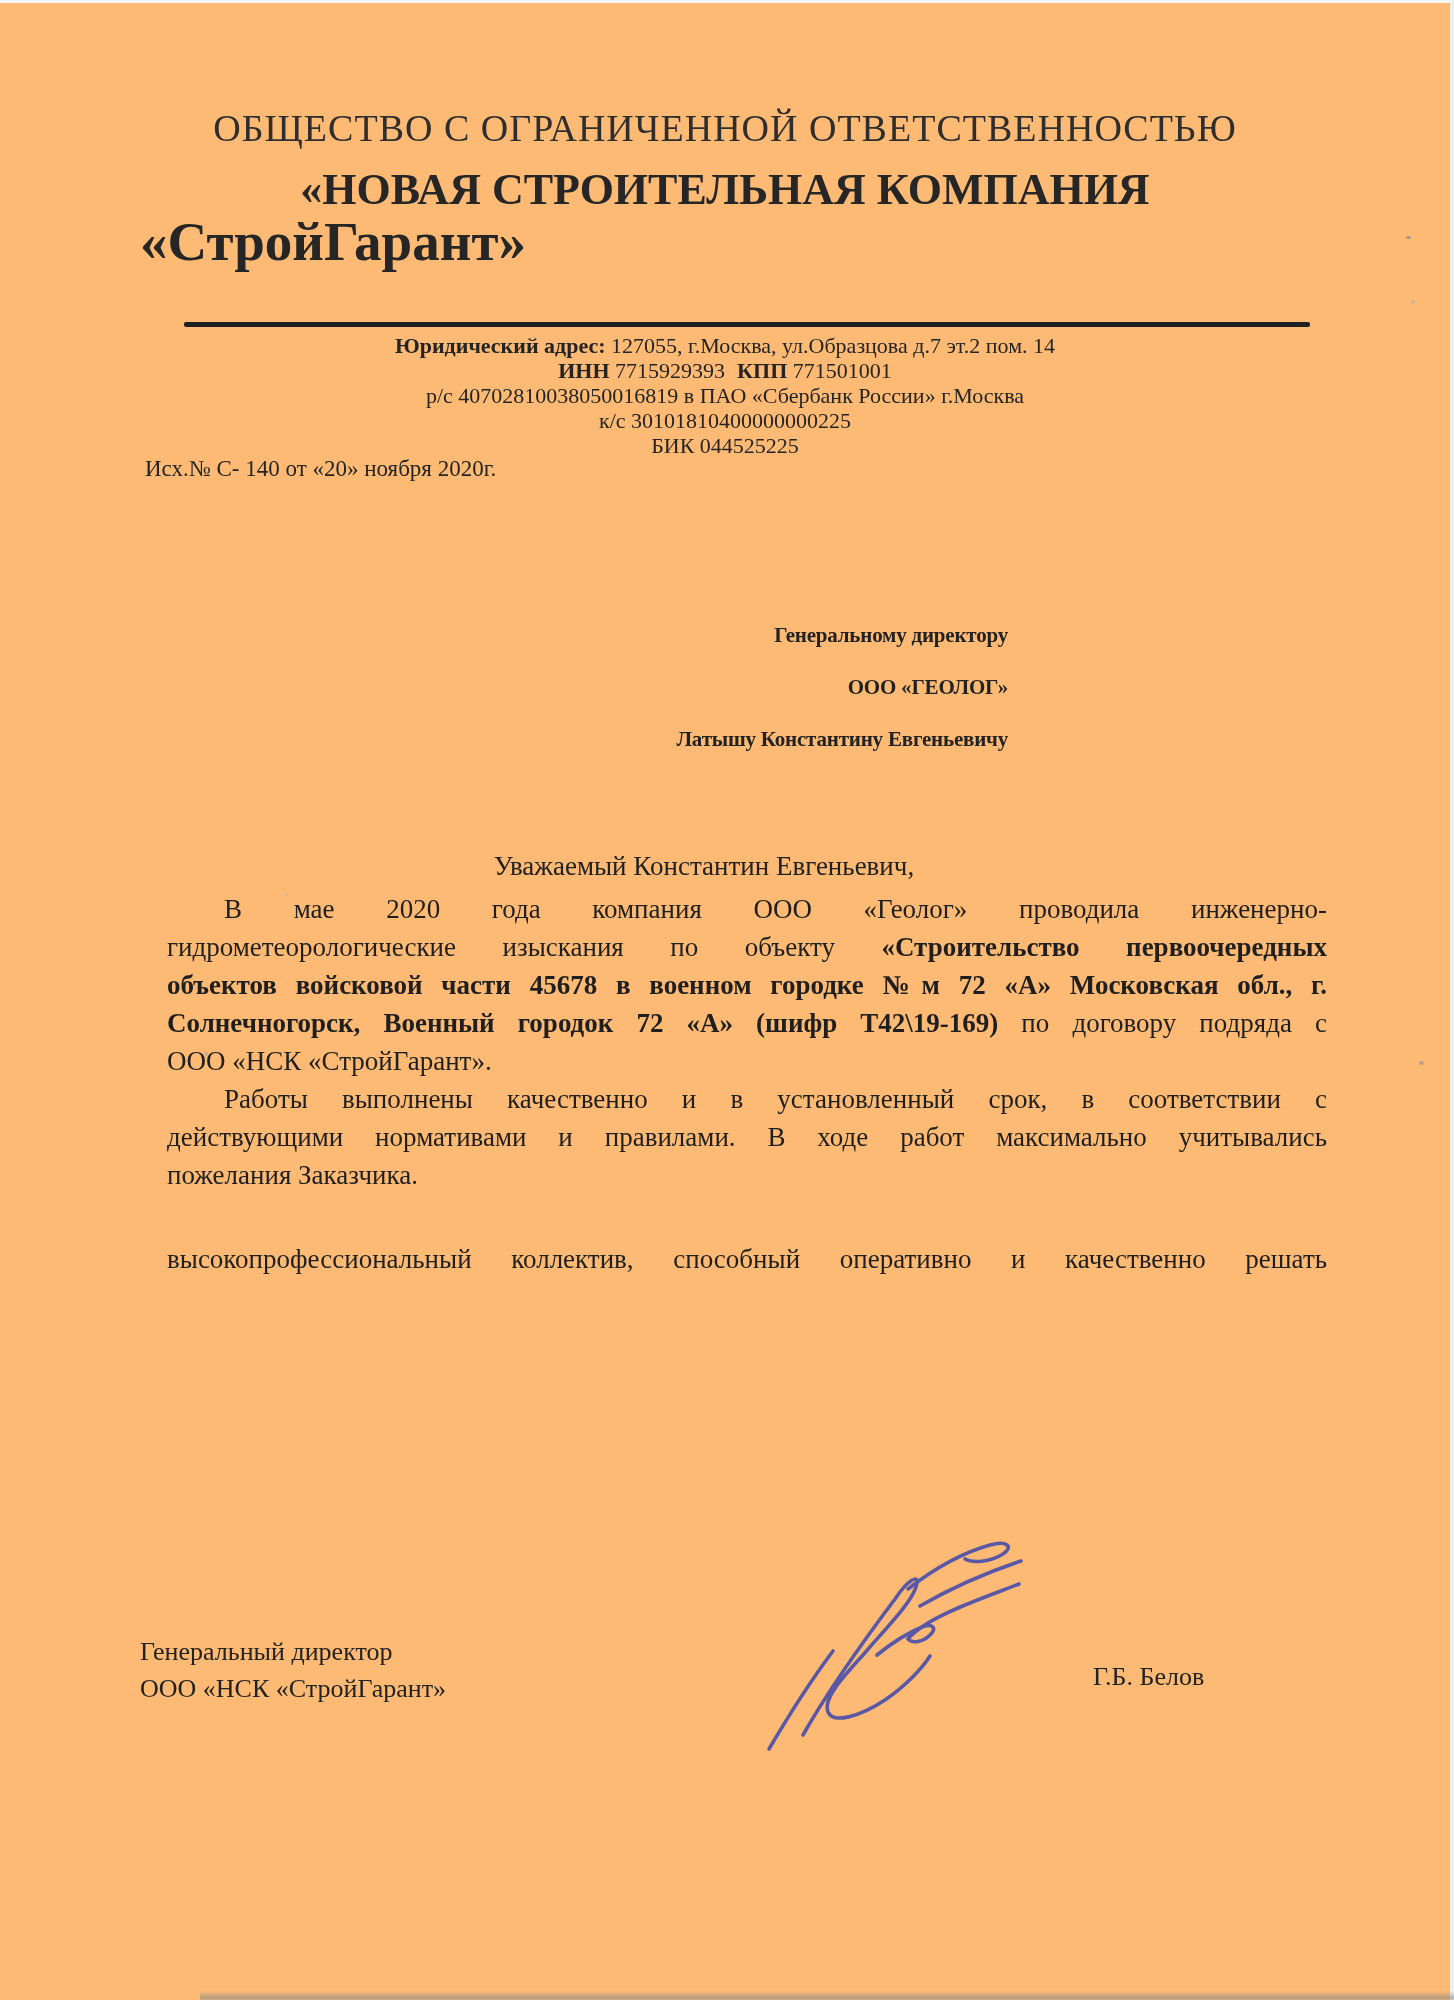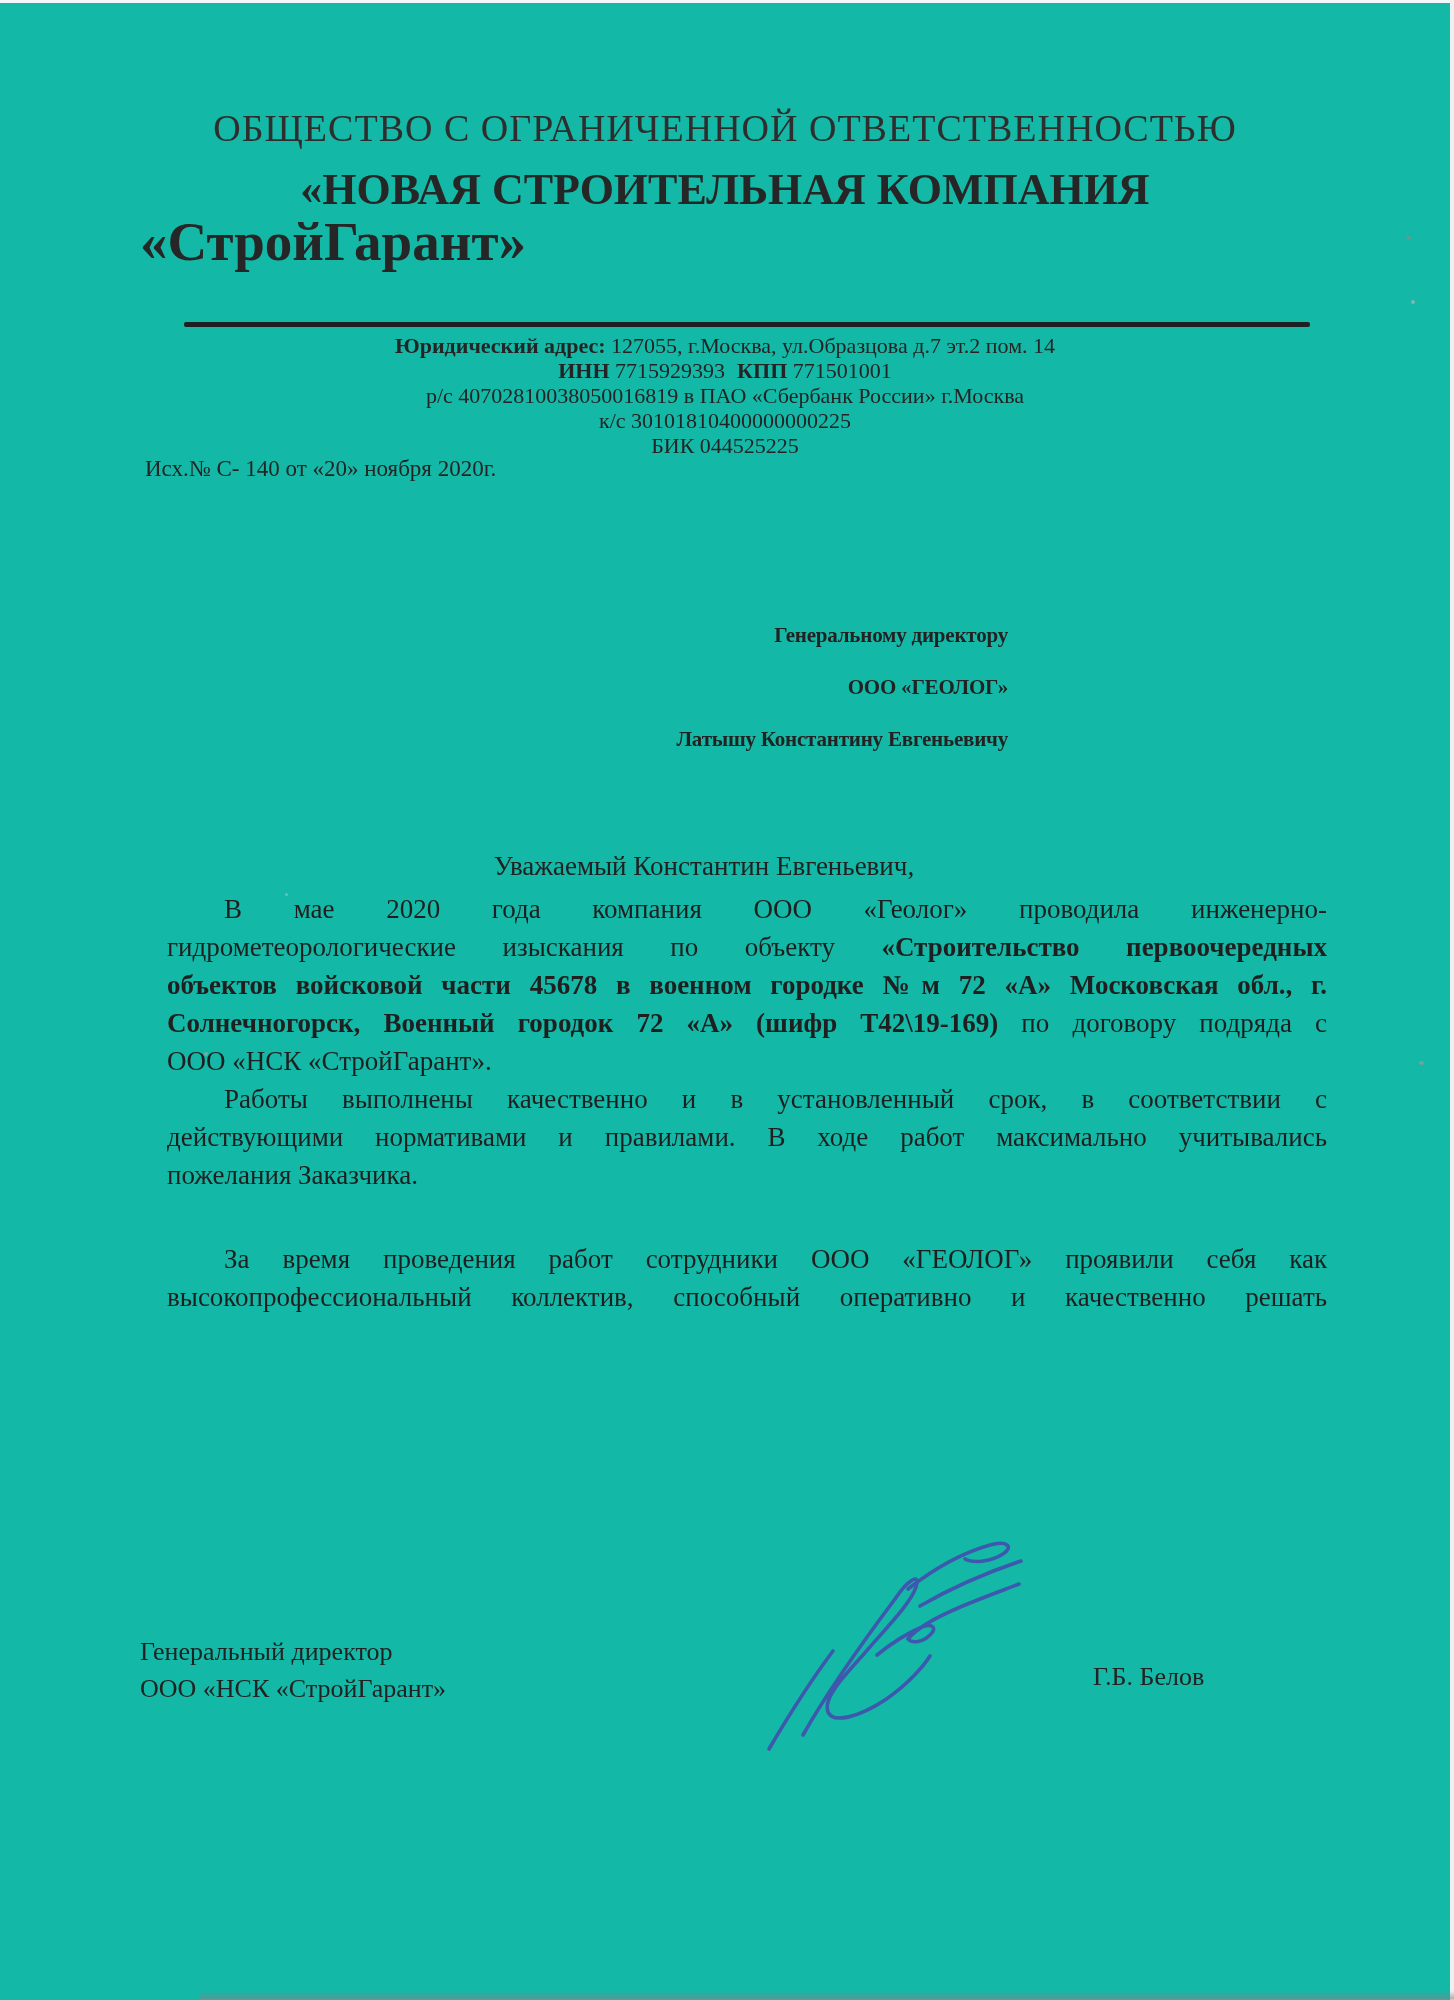--- a/index.html
+++ b/index.html
@@ -1,19 +1,19 @@
 <!DOCTYPE html>
 <html lang="ru"><head>
 <meta charset="utf-8">
 <style>
   html,body{margin:0;padding:0;background:#ffffff;}
   .page{
     position:relative;
     width:1454px;height:2000px;
-    background:#14b8a6;
+    background:#fdba74;
     font-family:"Liberation Serif","DejaVu Serif",serif;
     color:#1f1f1f;
     overflow:hidden;
   }
   
   .org-type{
     position:absolute;top:106px;left:140px;width:1170px;
     text-align:center;font-size:38px;letter-spacing:1px;color:#2e2e2e;
     white-space:nowrap;
   }
@@ -121,21 +121,20 @@
       <div class="jline"><b>объектов войсковой части 45678 в военном городке №м 72 «А» Московская обл., г.</b></div>
       <div class="jline"><b>Солнечногорск, Военный городок 72 «А» (шифр Т42\19-169)</b><span> по договору подряда с</span></div>
       <div class="jline last">ООО «НСК «СтройГарант».</div>
     </div>
     <div>
       <div class="jline first">Работы выполнены качественно и в установленный срок, в соответствии с</div>
       <div class="jline">действующими нормативами и правилами. В ходе работ максимально учитывались</div>
       <div class="jline last">пожелания Заказчика.</div>
     </div>
     <div class="para-gap">
-      <div class="jline first">За время проведения работ сотрудники ООО «ГЕОЛОГ» проявили себя как</div>
       <div class="jline">высокопрофессиональный коллектив, способный оперативно и качественно решать</div>
     </div>
   </div>
 
   <div class="signoff">
     <div>Генеральный директор</div>
     <div>ООО «НСК «СтройГарант»</div>
   </div>
 
   <svg class="sig-ink" width="290" height="235" viewBox="0 0 290 235" fill="none">

